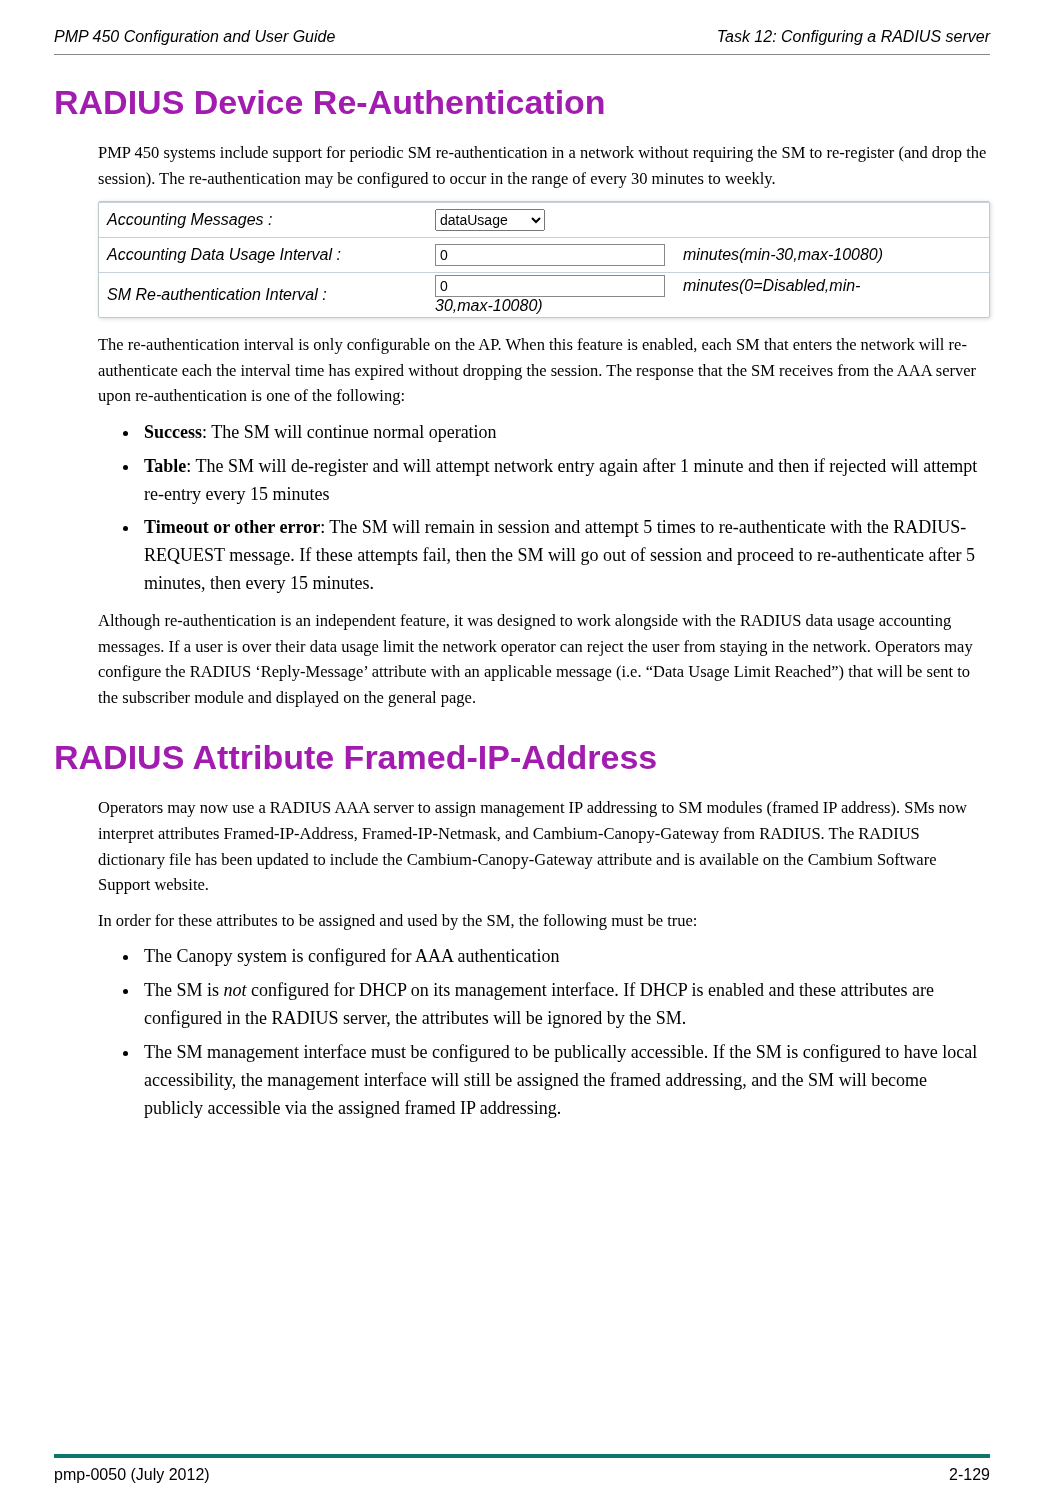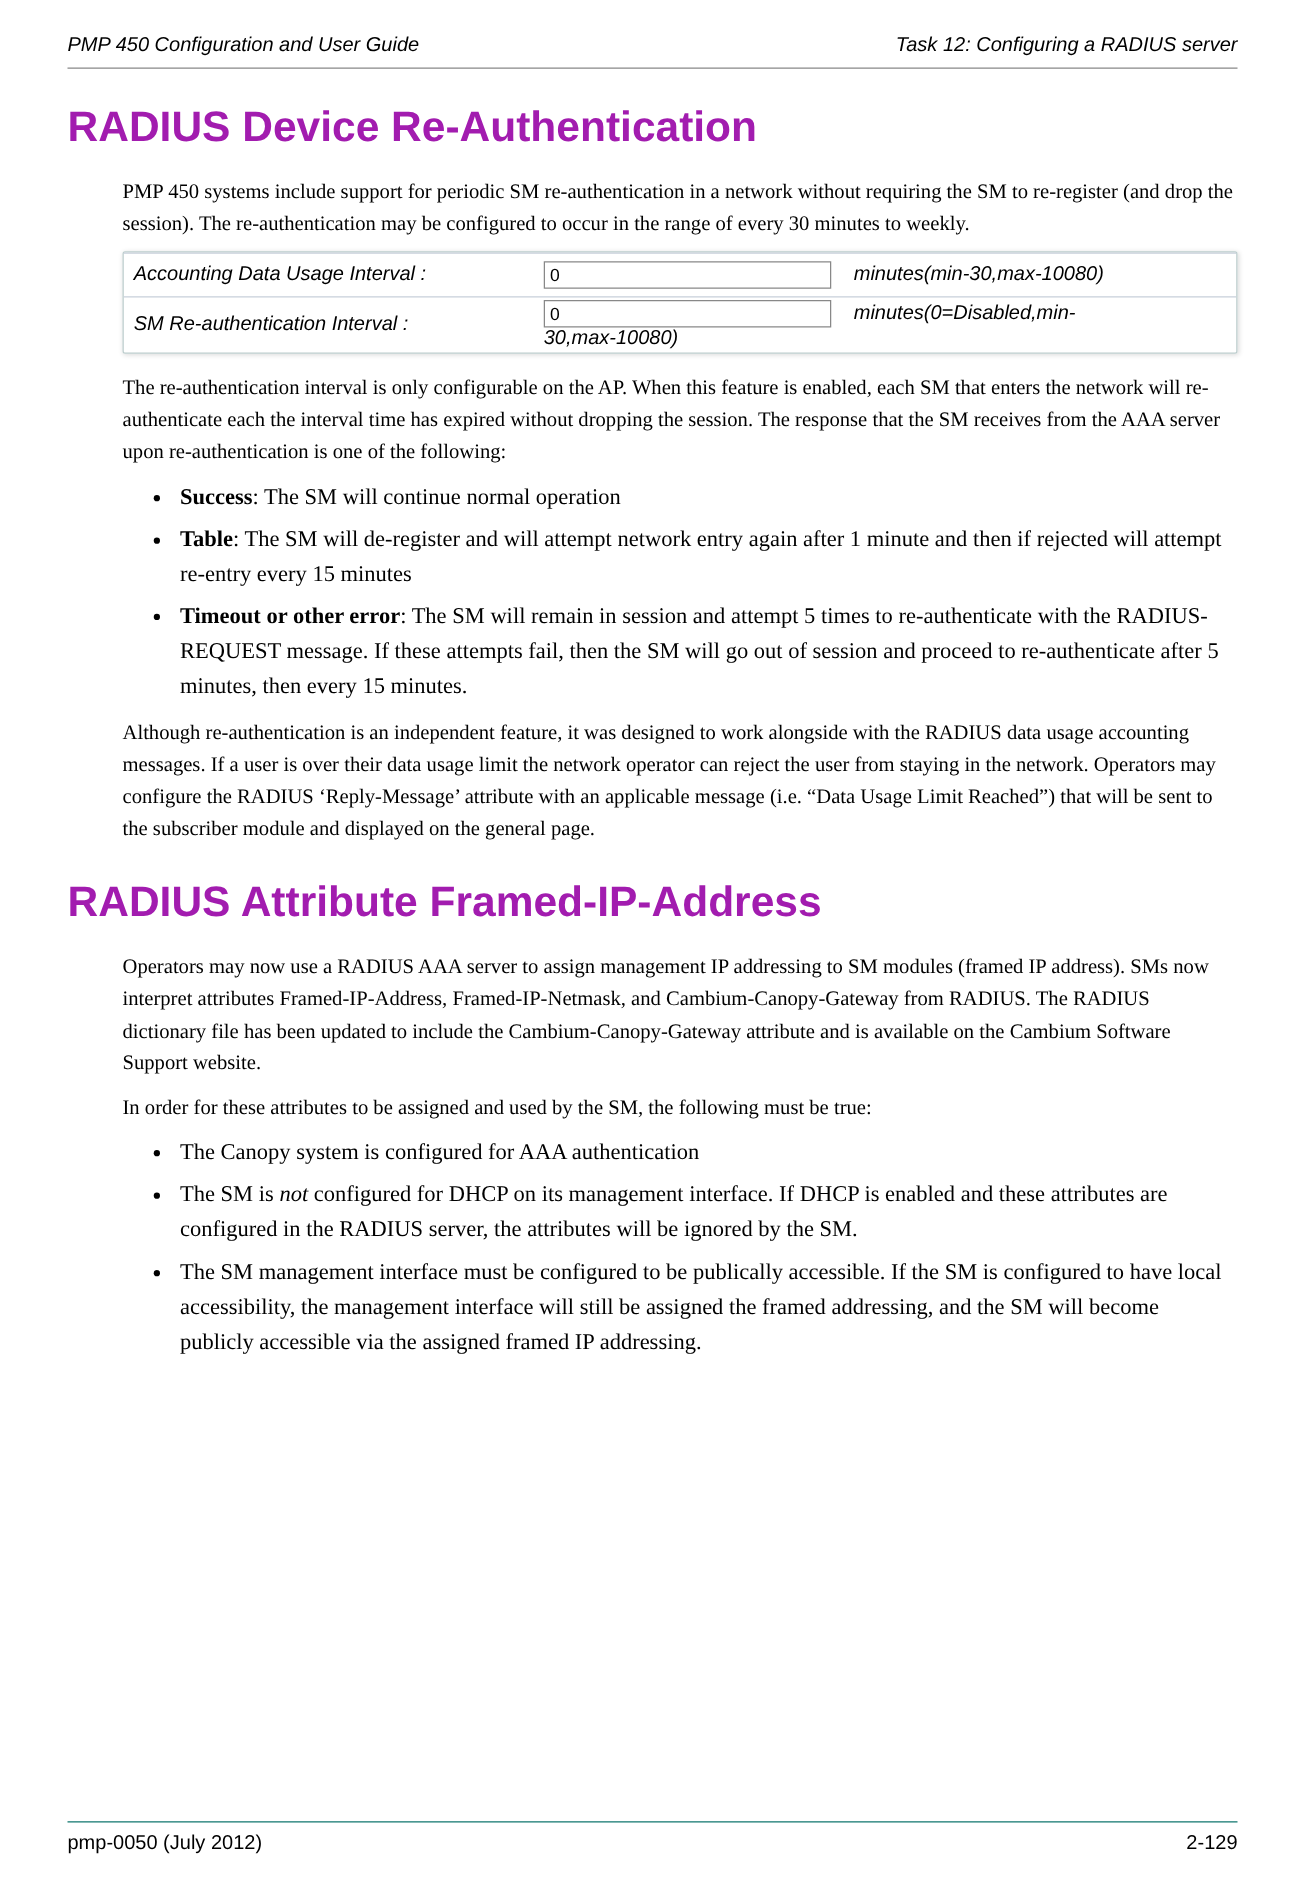--- a/index.html
+++ b/index.html
@@ -29,21 +29,21 @@
     .footer {
       position: absolute;
       bottom: 28px;
       left: 54px;
       right: 54px;
       display: flex;
       justify-content: space-between;
       font-family: Verdana, Arial, sans-serif;
       font-size: 16px;
       padding-top: 8px;
-      border-top: 1px solid #0f766e;
+      border-top: 4px solid #0f766e;
     }
     h1 {
       font-family: Arial, Helvetica, sans-serif;
       font-weight: bold;
       color: #a21caf;
       font-size: 34px;
       margin: 28px 0 18px 0;
     }
     .body-content {
       padding: 0 0 0 44px;
@@ -152,20 +152,28 @@
     <span>Task 12: Configuring a RADIUS server</span>
   </div>
 
   <h1>RADIUS Device Re-Authentication</h1>
 
   <div class="body-content">
     <p>PMP 450 systems include support for periodic SM re-authentication in a network without requiring the SM to re-register (and drop the session).  The re-authentication may be configured to occur in the range of every 30 minutes to weekly.</p>
 
 
     <div class="config-panel">
+      <div class="panel-row">
+        <div class="label">Accounting Messages :</div>
+        <div class="field">
+          <select>
+            <option>dataUsage</option>
+          </select>
+        </div>
+      </div>
       <div class="panel-row">
         <div class="label">Accounting Data Usage Interval :</div>
         <div class="field">
           <input type="text" value="0" style="">
           <span class="hint">minutes(min-30,max-10080)</span>
         </div>
       </div>
       <div class="panel-row wrap">
         <div class="label">SM Re-authentication Interval :</div>
         <div class="field" style="flex-wrap:wrap;">

